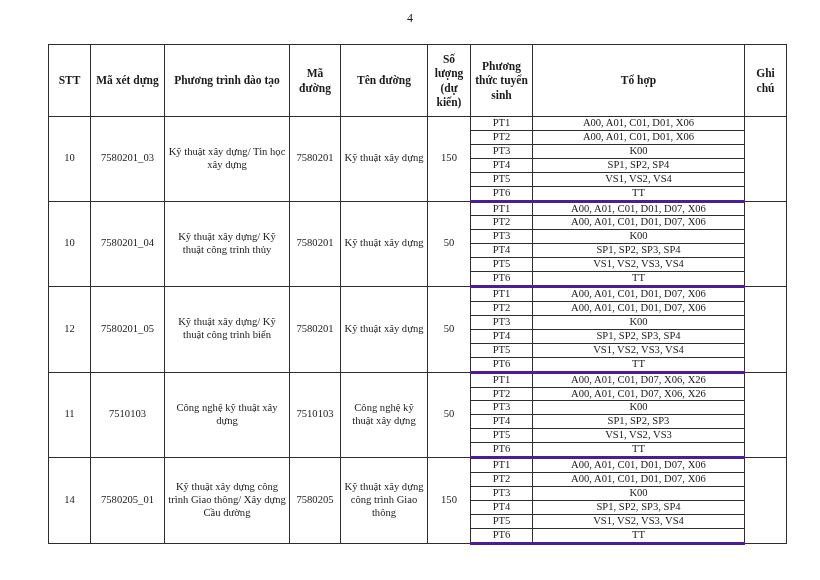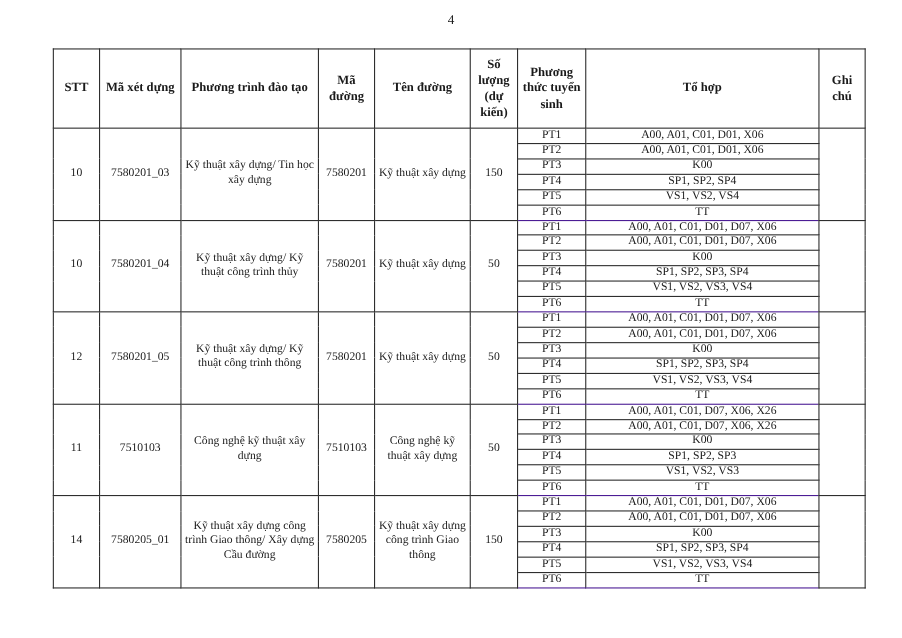--- a/index.html
+++ b/index.html
@@ -65,21 +65,21 @@
     text-align: left;
     padding: 0 5px;
   }
   
   td.c-pt, td.c-combo {
     border-top: 1px solid #ababab;
     border-bottom: 1px solid #ababab;
     margin-top: 40px;
   }
   td.c-pt.first, td.c-combo.first { border-top: 1px solid #2e2e2e; }
-  td.c-pt.last,  td.c-combo.last  { border-bottom: 1px solid #4c1d95; }
+  td.c-pt.last,  td.c-combo.last  { border-bottom: 3px solid #4c1d95; }
 </style>
 </head>
 <body>
 
 <div class="page">
   <div class="page-number">4</div>
 
   <div class="table-wrap">
     <table class="adm">
       <colgroup>
@@ -165,21 +165,21 @@
             <td class="c-pt">PT5</td>
             <td class="c-combo">VS1, VS2, VS3, VS4</td>
           </tr>
           <tr>
             <td class="c-pt last">PT6</td>
             <td class="c-combo last">TT</td>
           </tr>
           <tr>
             <td class="c-stt" rowspan="6">12</td>
             <td class="c-code" rowspan="6">7580201_05</td>
-            <td class="c-prog" rowspan="6">Kỹ thuật xây dựng/ Kỹ thuật công trình thông</td>
+            <td class="c-prog" rowspan="6">Kỹ thuật xây dựng/ Kỹ thuật công trình biển</td>
             <td class="c-mcode" rowspan="6">7580201</td>
             <td class="c-mname" rowspan="6">Kỹ thuật xây dựng</td>
             <td class="c-quota" rowspan="6">50</td>
             <td class="c-pt first">PT1</td>
             <td class="c-combo first">A00, A01, C01, D01, D07, X06</td>
             <td class="c-note" rowspan="6"></td>
           </tr>
           <tr>
             <td class="c-pt">PT2</td>
             <td class="c-combo">A00, A01, C01, D01, D07, X06</td>

